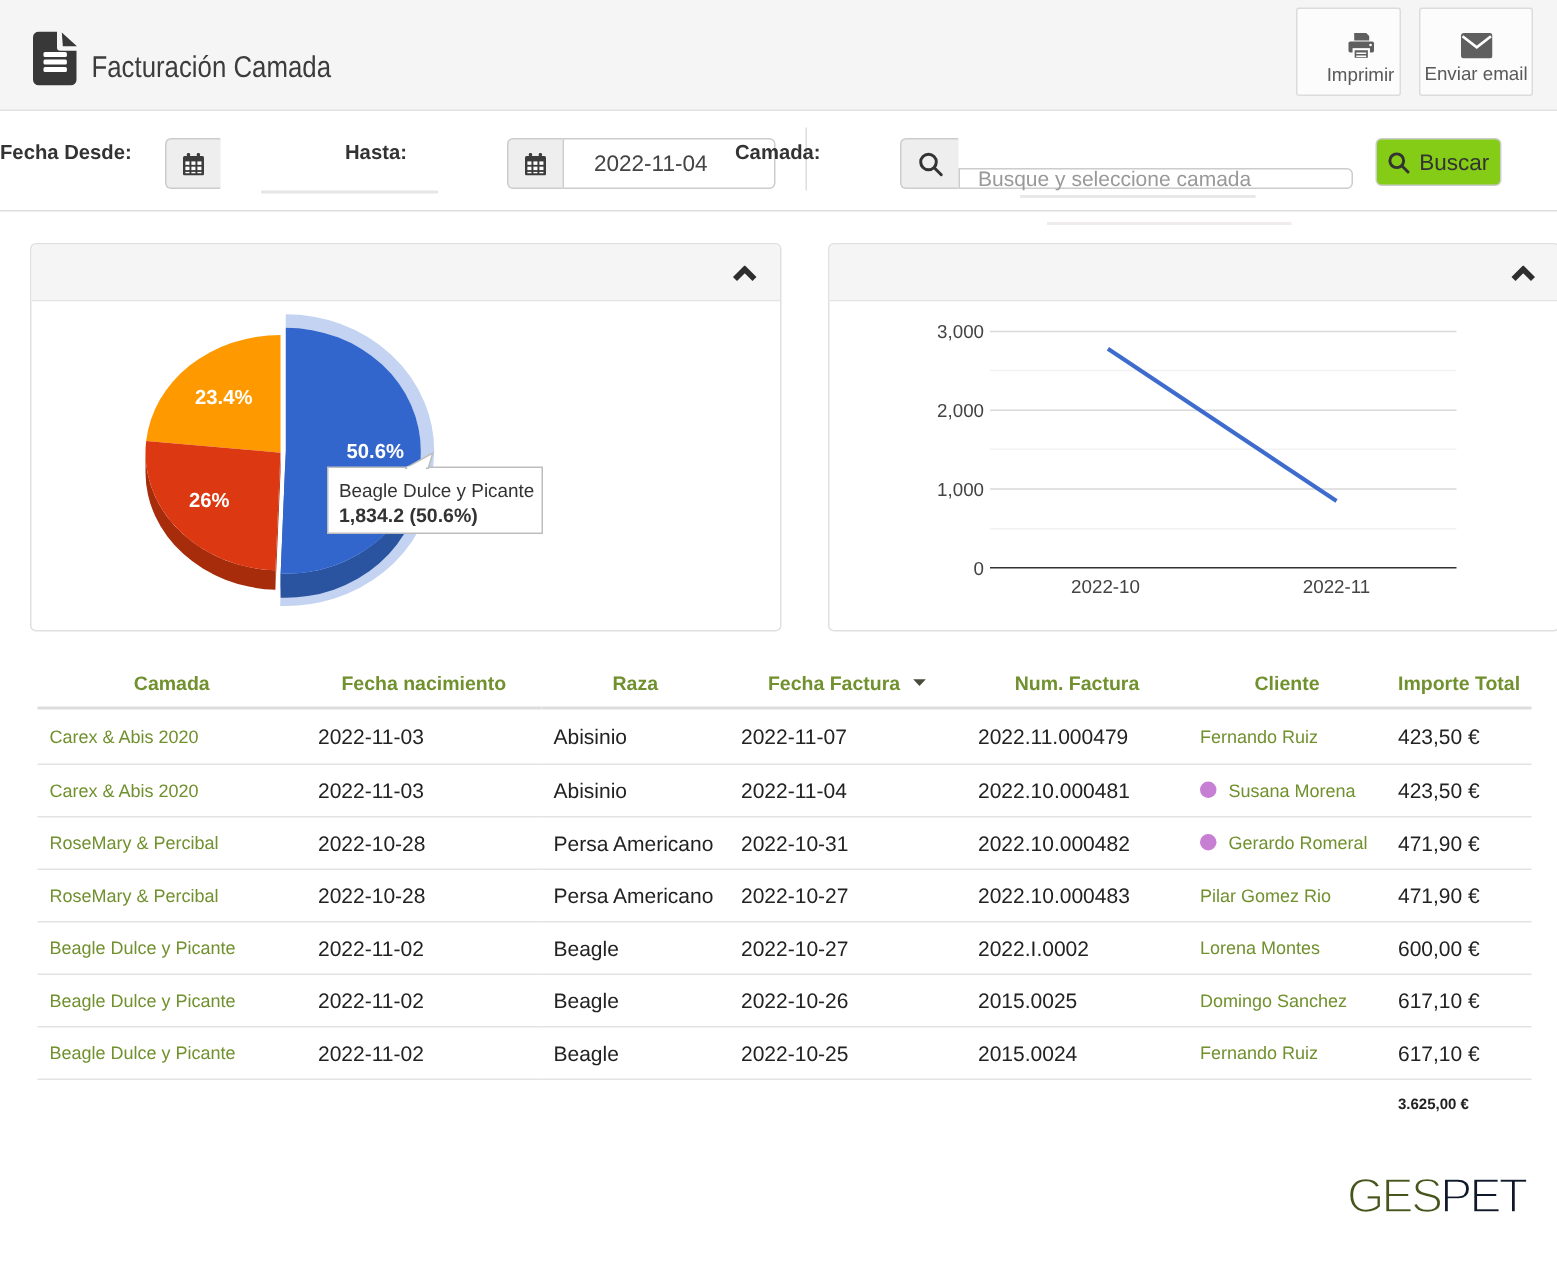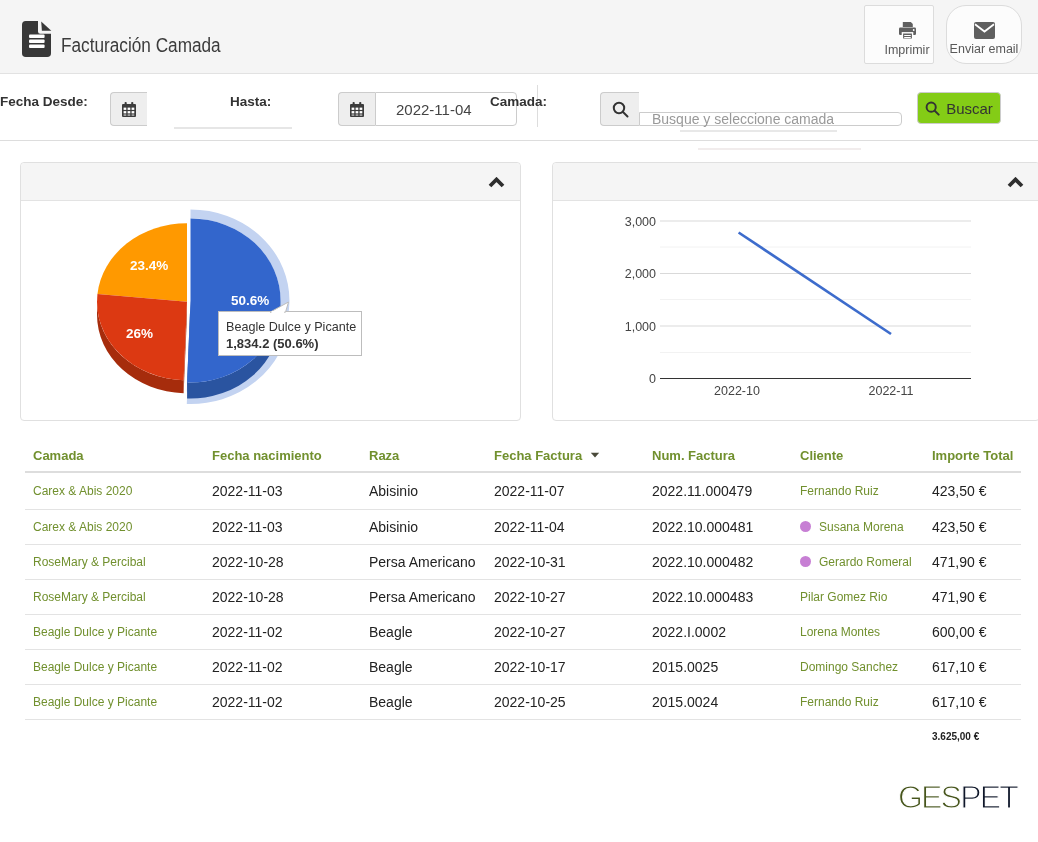--- a/index.html
+++ b/index.html
@@ -8,21 +8,21 @@
 body { position:relative; }
 .abs { position:absolute; }
 
 
 #topbar { left:0; top:0; width:1038px; height:74px; background:#f5f5f5; border-bottom:1px solid #e2e2e2; }
 #docicon { left:22px; top:21px; }
 #title { left:61px; top:34px; font-size:20px; color:#3c3c3c; transform:scaleX(0.86); transform-origin:0 0; }
 .topbtn { top:5px; height:59px; background:#fcfcfc; border:1px solid #dcdcdc; border-radius:2px; text-align:center; color:#595959; font-size:12.5px; }
 .topbtn svg { display:block; margin:16px auto 3px auto; }
 #btn-print { left:864px; width:70px;padding-left:16px; }
-#btn-mail { left:946px; width:76px;border-radius:20px; }
+#btn-mail { left:946px; width:76px; }
 
 
 #filter { left:0; top:74px; width:1038px; height:67px; border-bottom:1px solid #ddd; background:#fff; }
 .flabel { font-size:13.5px; font-weight:bold; color:#333; top:20px; text-align:left; }
 .igroup { top:18px; height:34px; display:flex; }
 .iaddon { width:37px; background:#eee; border:1px solid #ccc; border-right:0; border-radius:4px 0 0 4px; display:flex; align-items:center; justify-content:center; }
 .ifield { border:1px solid #ccc; border-radius:0 4px 4px 0; background:#fff; font-size:15px; color:#444; display:flex; align-items:center; padding-left:12px; }
 .placeholder { color:#999; font-size:14px; }
 #sep1 { left:537px; top:11px; width:1px; height:42px; background:#ddd; }
 #btn-buscar { left:917px; top:18px; width:84px; height:32px; border:1px solid #ccc; border-radius:4px; background:#84cc16; display:flex; align-items:center; justify-content:center; font-size:15px; color:#333; }
@@ -37,21 +37,21 @@
 .phead { height:38px; background:#f5f5f5; border-bottom:1px solid #e3e3e3; border-radius:4px 4px 0 0; position:relative; }
 .caret { position:absolute; top:14px; }
 #panel1 { left:20px; width:501px; }
 #panel2 { left:552px; width:488px; }
 #panel1 .caret { right:15px; }
 #panel2 .caret { right:15px; }
 
 
 #tablewrap { left:25px; top:440px; width:996px; }
 table { border-collapse:collapse; width:996px; table-layout:fixed; }
-th { white-space:nowrap; color:#71902e; font-size:13px; font-weight:bold; text-align:left; height:32px; padding:0 8px; border-bottom:2px solid #ddd; vertical-align:middle; }
+th { white-space:nowrap; color:#71902e; font-size:13px; font-weight:bold; text-align:center; height:32px; padding:0 8px; border-bottom:2px solid #ddd; vertical-align:middle; }
 td { white-space:nowrap; font-size:14px; color:#222; text-align:left; height:35px; padding:0 8px; border-bottom:1px solid #e3e3e3; vertical-align:middle; }
 tr.first td { height:37px; }
 td.g { color:#71902e; font-size:12px; }
 th.r, td.r { text-align:left; }
 tr.total td { border-bottom:none; font-weight:bold; font-size:10px; }
 .dot { display:inline-block; width:11px; height:11px; border-radius:50%; background:#c77fd4; margin-right:8px; vertical-align:-1px; }
 .sortc { display:inline-block; margin-left:8px; vertical-align:2px; }
 
 
 #logo { right:21px; top:779px; font-size:32px; letter-spacing:-1.8px; color:#46551c; -webkit-text-stroke:1.1px #fff; }
@@ -285,21 +285,21 @@
           <td>Beagle</td>
           <td>2022-10-27</td>
           <td>2022.I.0002</td>
           <td class="g">Lorena Montes</td>
           <td class="r">600,00 €</td>
         </tr>
 <tr>
           <td class="g">Beagle Dulce y Picante</td>
           <td>2022-11-02</td>
           <td>Beagle</td>
-          <td>2022-10-17</td>
+          <td>2022-10-26</td>
           <td>2015.0025</td>
           <td class="g">Domingo Sanchez</td>
           <td class="r">617,10 €</td>
         </tr>
 <tr>
           <td class="g">Beagle Dulce y Picante</td>
           <td>2022-11-02</td>
           <td>Beagle</td>
           <td>2022-10-25</td>
           <td>2015.0024</td>

